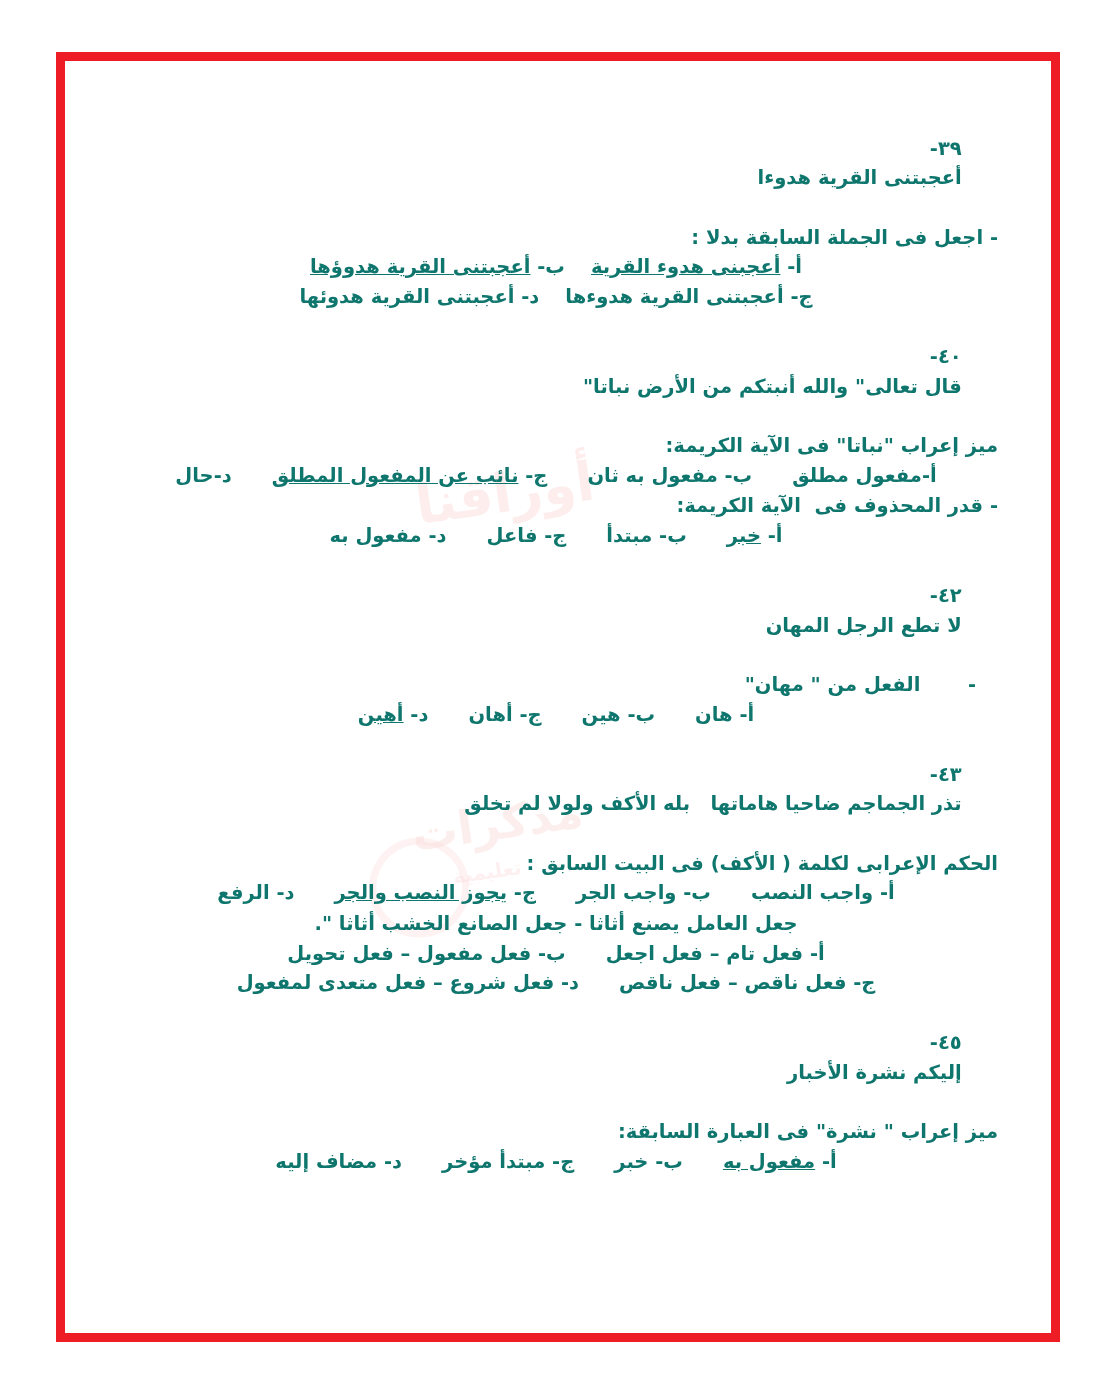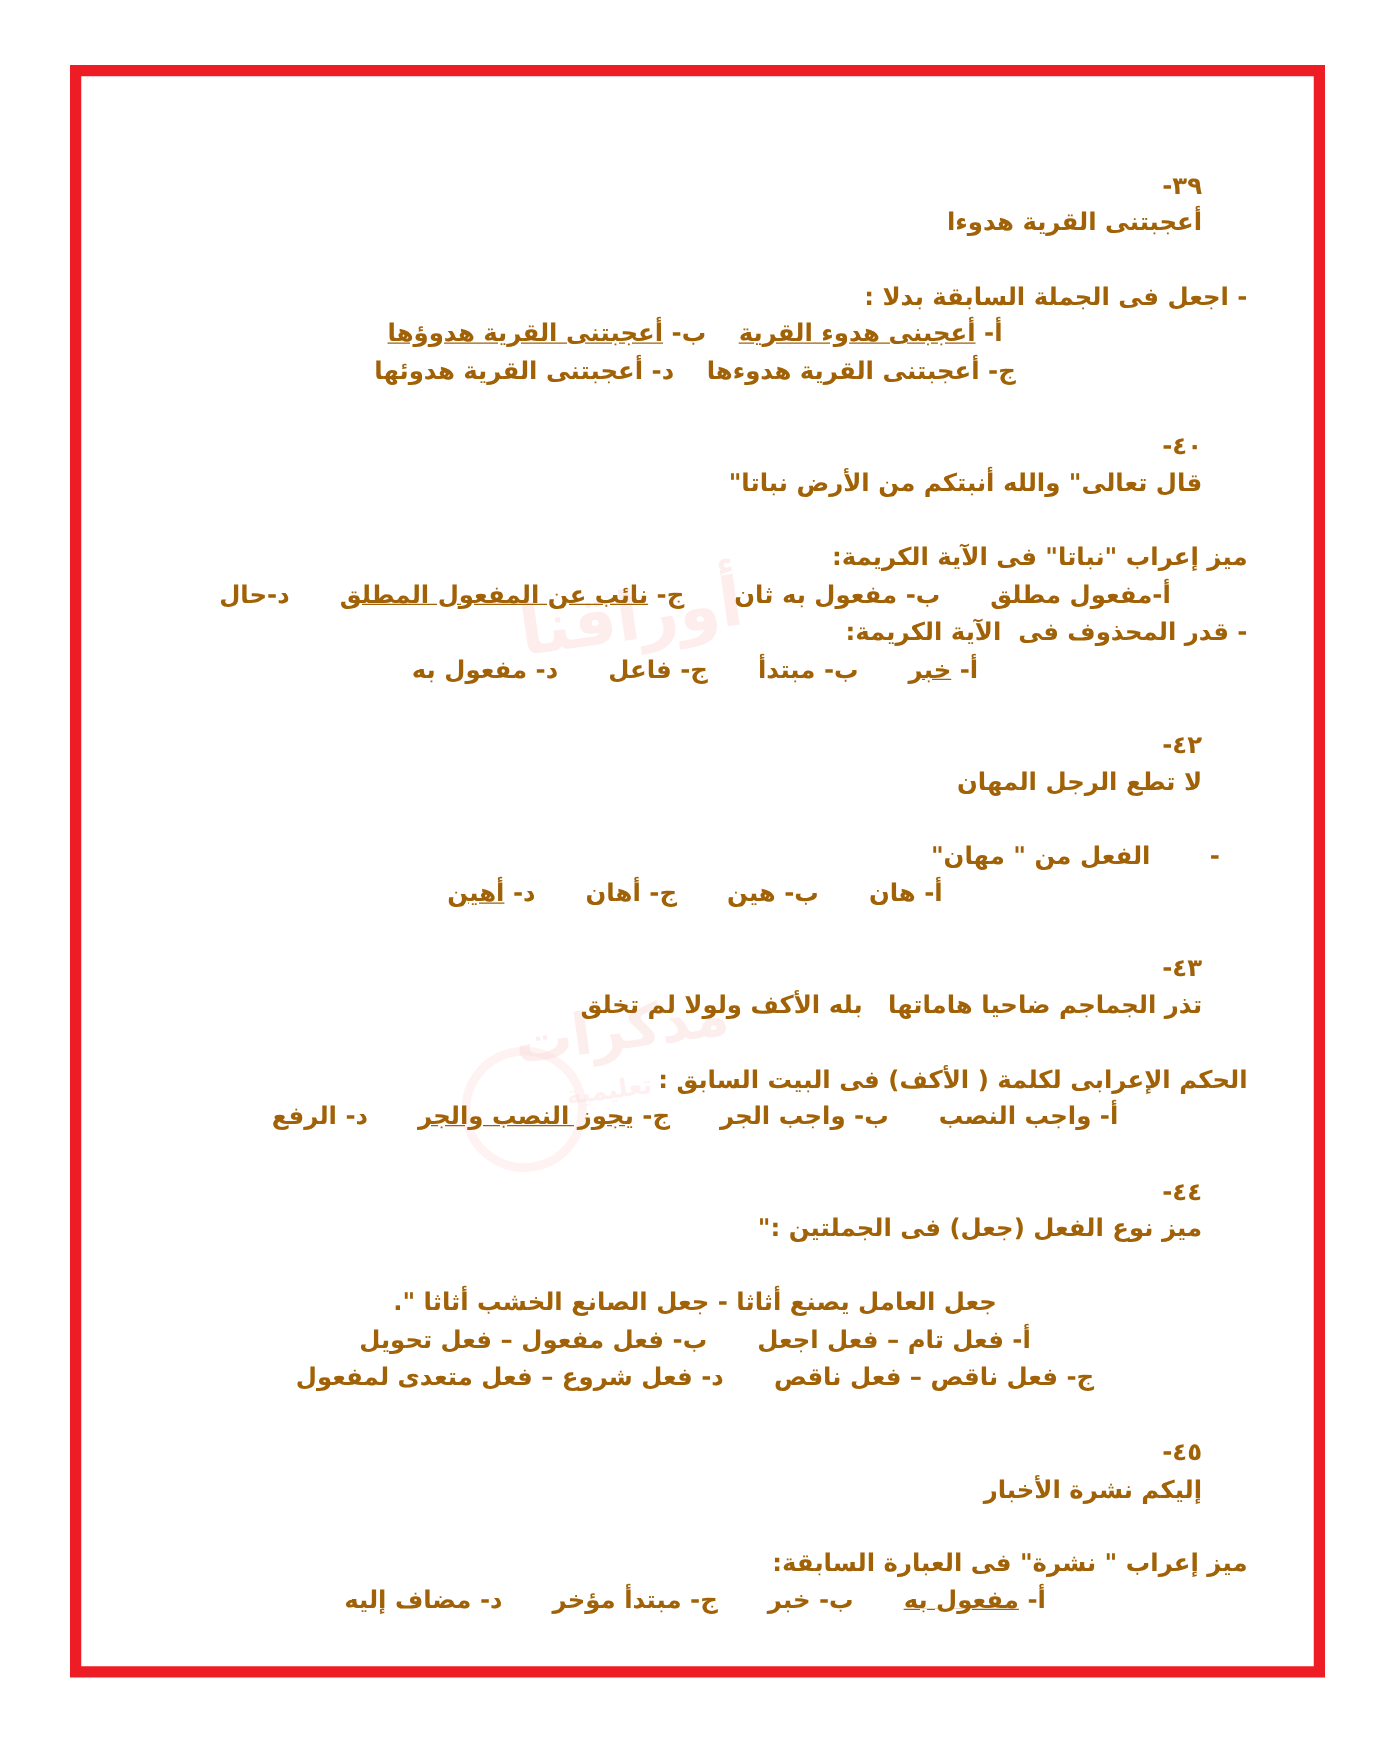--- a/index.html
+++ b/index.html
@@ -26,21 +26,21 @@
     box-sizing: border-box;
   }
   .content {
     position: absolute;
     left: 96px;
     top: 104px;
     width: 920px;
     height: 1200px;
     direction: rtl;
     text-align: right;
-    color: #a16207;
+    color: #0f766e;
     font-size: 19.5px;
     line-height: 1.52;
     font-weight: bold;
     font-family: "DejaVu Sans", sans-serif;
   }
   .q {
     margin-bottom: 1px;
   }
   .line {
     white-space: pre-wrap;
@@ -171,24 +171,20 @@
       <div class="line right indent1">الحكم الإعرابى لكلمة ( الأكف) فى البيت السابق :</div>
       <div class="opts spread">
         <span class="opt"><span>أ-</span> <span>واجب النصب</span></span>
         <span class="opt"><span>ب-</span> <span>واجب الجر</span></span>
         <span class="opt"><span>ج-</span> <span class="u">يجوز النصب والجر</span></span>
         <span class="opt"><span>د-</span> <span>الرفع</span></span>
       </div>
     </div>
 
     <div class="q">
-      <div class="line right">
-        <span>٤٤-</span>
-        <span>ميز نوع الفعل (جعل) فى الجملتين :"</span>
-      </div>
       <div class="line center">جعل العامل يصنع أثاثا - جعل الصانع الخشب أثاثا ".</div>
       <div class="opts spread">
         <span class="opt"><span>أ-</span> <span>فعل تام – فعل اجعل</span></span>
         <span class="opt"><span>ب-</span> <span>فعل مفعول – فعل تحويل</span></span>
       </div>
       <div class="opts spread">
         <span class="opt"><span>ج-</span> <span>فعل ناقص – فعل ناقص</span></span>
         <span class="opt"><span>د-</span> <span>فعل شروع – فعل متعدى لمفعول</span></span>
       </div>
     </div>

